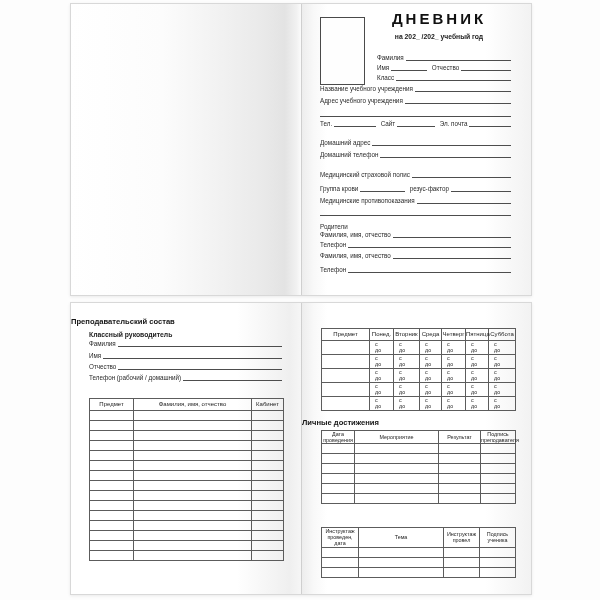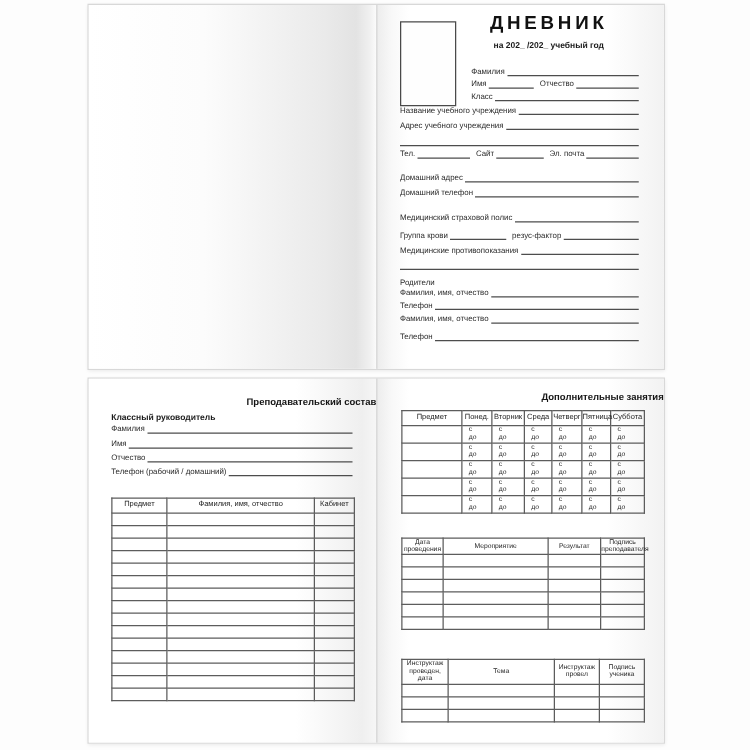--- a/index.html
+++ b/index.html
@@ -26,21 +26,21 @@
                     font-size:6.8px; font-weight:bold; color:#1a1a1a; }
 
   .fld { position:absolute; left:18px; right:20px; height:10px; display:flex; align-items:flex-end; }
   .fld.ind { left:75px; }
   .lbl { font-size:6.3px; line-height:1.15; color:#2a2a2a; white-space:nowrap; }
   .ln { flex:1; border-bottom:1px solid #4d4d4d; height:1px; margin-left:2px; min-width:8px; }
   .ln.w09 { flex:0.9; } .ln.w085 { flex:0.85; } .ln.w115 { flex:1.15; } .ln.w14 { flex:1.4; }
   .gap { margin-left:5px; }
   .plain-lbl { position:absolute; left:18px; font-size:6.3px; color:#2a2a2a; }
 
-  .sec-title { position:absolute; left:0; width:100%; text-align:right;
+  .sec-title { position:absolute; left:0; width:100%; text-align:left;
                font-size:7.6px; font-weight:bold; color:#151515; }
   .sub-bold { position:absolute; left:18px; font-size:6.8px; font-weight:bold; color:#1a1a1a; }
 
   table { position:absolute; border-collapse:collapse; table-layout:fixed; background:transparent; }
   th,td { border:1px solid #5c5c5c; padding:0; }
   th { font-weight:normal; font-size:6px; line-height:1.15; color:#1e1e1e; text-align:center; vertical-align:middle; }
   th.small { font-size:5.4px; }
   td { height:10px; }
 
   .teachers-tbl { left:18px; top:95px; width:194px; }
@@ -258,21 +258,20 @@
             <tr>
             <td></td>
             <td></td>
             <td></td>
           </tr>
           </tbody>
       </table>
     </div>
 
     <div class="page page-r">
-      <div class="sec-title" style="top:10px">Дополнительные занятия</div>
 
       <table class="sched-tbl">
         <colgroup>
             <col style="width:48px">
             <col style="width:24px">
             <col style="width:26px">
             <col style="width:22px">
             <col style="width:24px">
             <col style="width:23px">
             <col style="width:27px">
@@ -420,20 +419,21 @@
                 <span class="sd">до</span>
               </td>
             <td>
                 <span class="sd">с</span>
                 <span class="sd">до</span>
               </td>
           </tr>
           </tbody>
       </table>
 
+      <div class="sec-title" style="top:115px">Личные достижения</div>
 
       <table class="ach-tbl">
         <colgroup>
             <col style="width:33px">
             <col style="width:84px">
             <col style="width:42px">
             <col style="width:35px">
           </colgroup>
         <thead>
           <tr>

